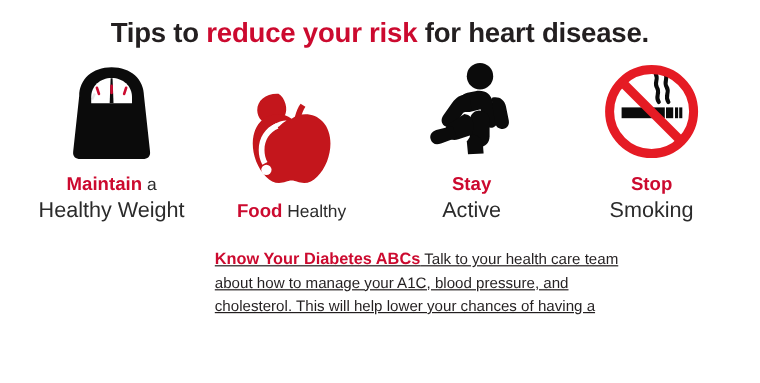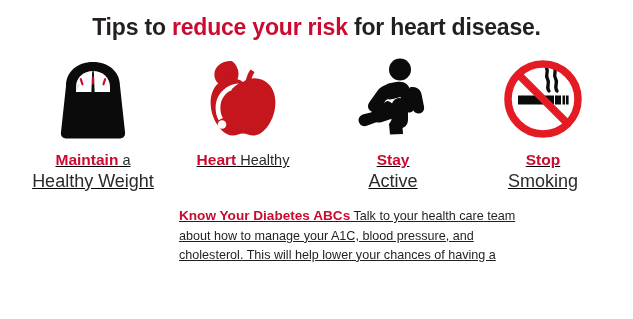--- a/index.html
+++ b/index.html
@@ -34,22 +34,21 @@
   .title .accent { color: #cc0a2f; }
 
   
   .tips-row {
     position: absolute;
     left: 18px;
     top: 52px;
     width: 600px;
     height: 135px;
     display: flex;
-    align-items: flex-start;
-    text-decoration: underline;
+    align-items: flex-end;
   }
   .tip {
     flex: 1 1 0;
     display: flex;
     flex-direction: column;
     align-items: center;
   }
   .tip-art {
     height: 92px;
     display: flex;
@@ -160,21 +159,21 @@
           <path d="M27.5 33.5 C19.5 36.5 14.5 44 14.5 53 C14.5 57.5 15.6 61.4 17.6 64.6
                    C14.8 60.8 13.2 56.2 13.2 51 C13.2 40.5 19 32.3 28.4 29.3
                    C30.5 28.6 32.3 28.3 33.8 28.4 C31.8 29.6 29.6 31.3 27.5 33.5 Z" fill="#ffffff"></path>
           <path d="M25 30.8 C16 34.5 10.6 43 10.6 53 C10.6 57.6 11.7 61.7 13.6 65.2
                    L17.9 63 C16.3 60.1 15.4 56.7 15.4 52.9 C15.4 44.6 19.8 37.9 27 35
                    Z" fill="#ffffff"></path>
           <circle cx="17" cy="69.5" r="4.3" fill="#ffffff"></circle>
         </svg>
       </div>
       <div class="tip-caption">
-        <span class="lead">Heart</span><span class="rest"> Healthy</span>
+        <span class="lead">Food</span><span class="rest"> Healthy</span>
       </div>
     </div>
 
     <div class="tip">
       <div class="tip-art">
         <svg width="80" height="84" viewBox="0 0 80 84" aria-hidden="true">
           <circle cx="47" cy="13.5" r="11" fill="#0b0b0b"></circle>
 
           <path d="M43 26 C50.5 24.5 56 28 57.5 34.5 L61 50 C61.8 54 59.5 56.5 56 56.5
                    C52.8 56.5 50.8 54.8 50 51.5 L47.5 41 L40 43 C34.5 44.5 30.5 42 29.5 37

